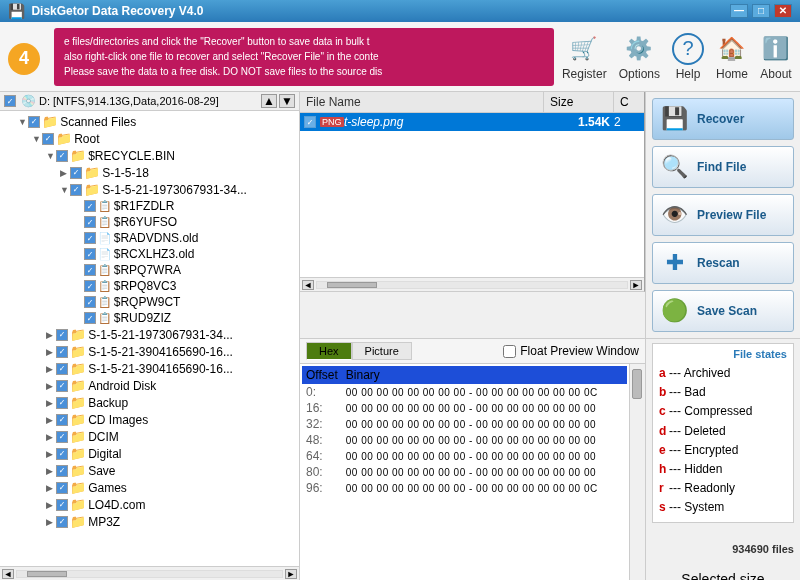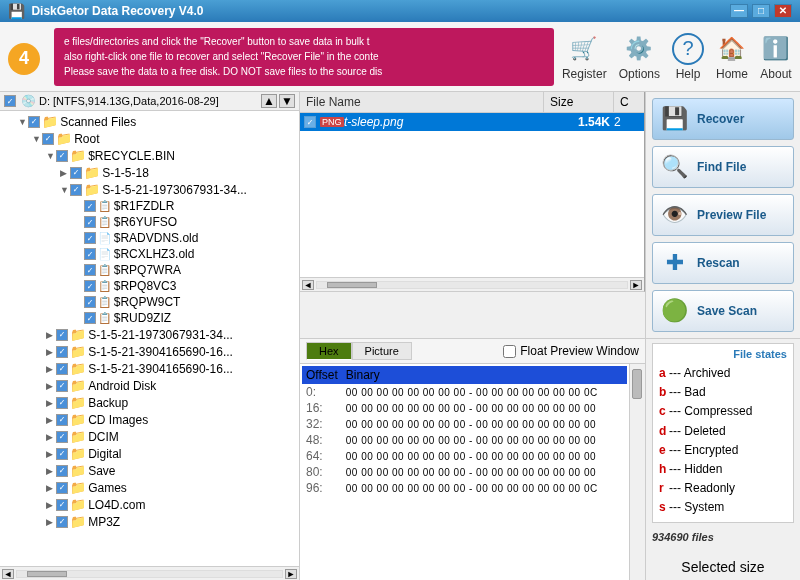--- a/index.html
+++ b/index.html
@@ -288,26 +288,25 @@
       font-weight: bold;
       color: #2a7ab8;
       text-align: right;
       margin-bottom: 4px;
       font-size: 11px;
     }
     .file-states-list { list-style: none; font-size: 10px; line-height: 1.6; }
     .file-states-list li { display: flex; gap: 2px; }
     .state-key { color: #cc0000; font-weight: bold; min-width: 8px; }
     .file-count {
-      text-align: left;
+      text-align: right;
       font-weight: bold;
       color: #333;
       font-size: 11px;
-      margin-top: 4px;
-      font-style: italic;
+      margin-top: 16px;
     }
     .selected-size {
       text-align: center;
       color: #2a7ab8;
       font-weight: bold;
       font-size: 11px;
     }
 
     
     .indent-1 { padding-left: 16px; }

